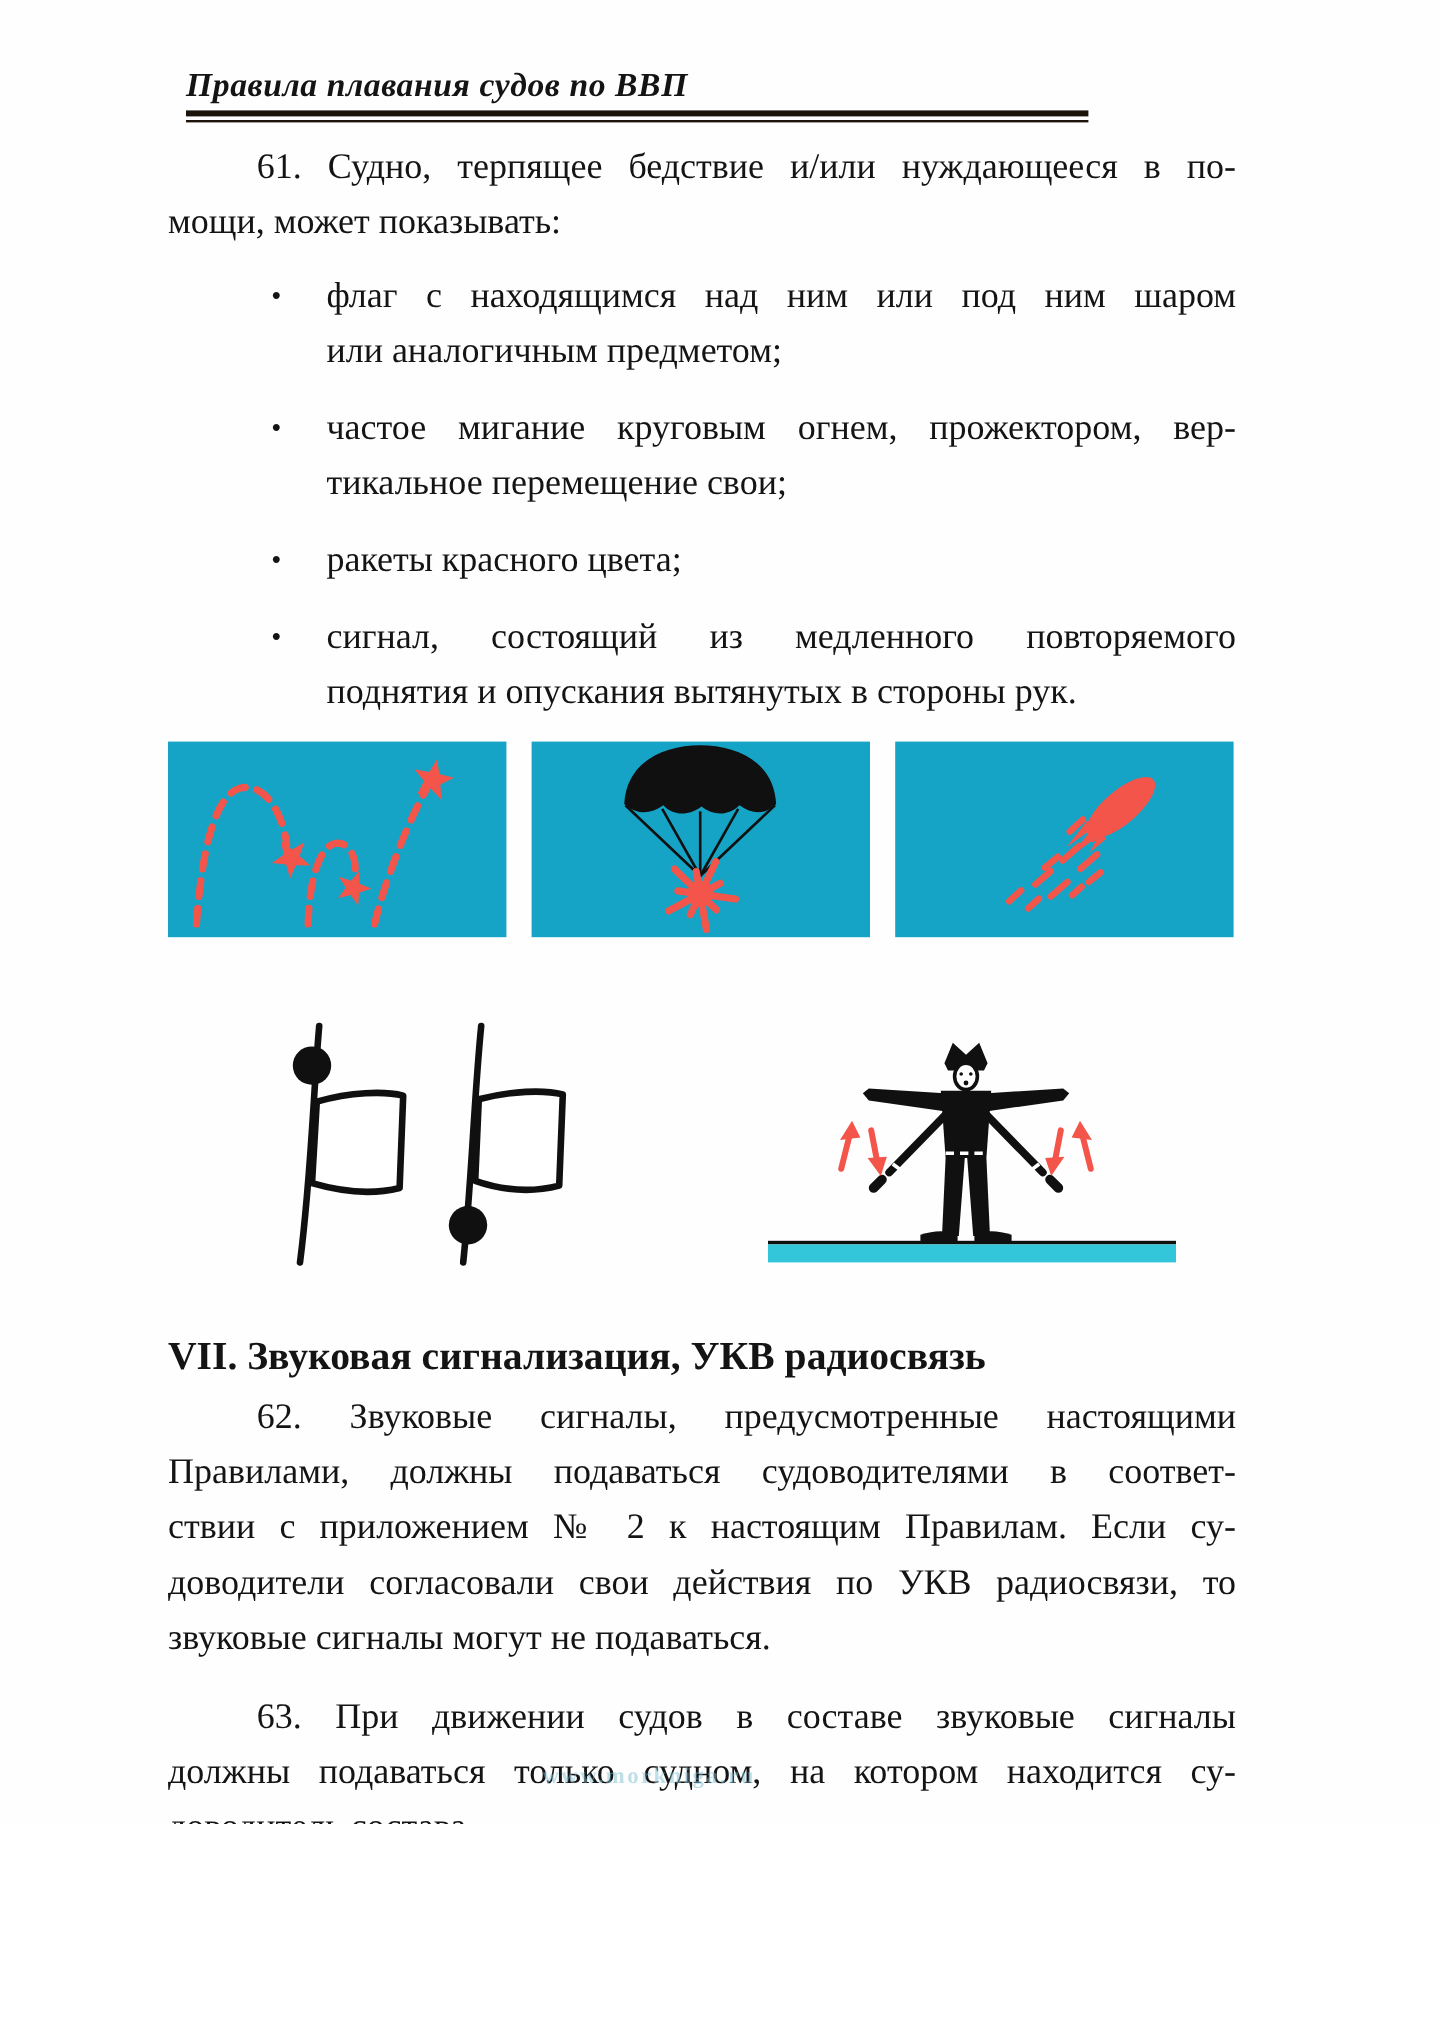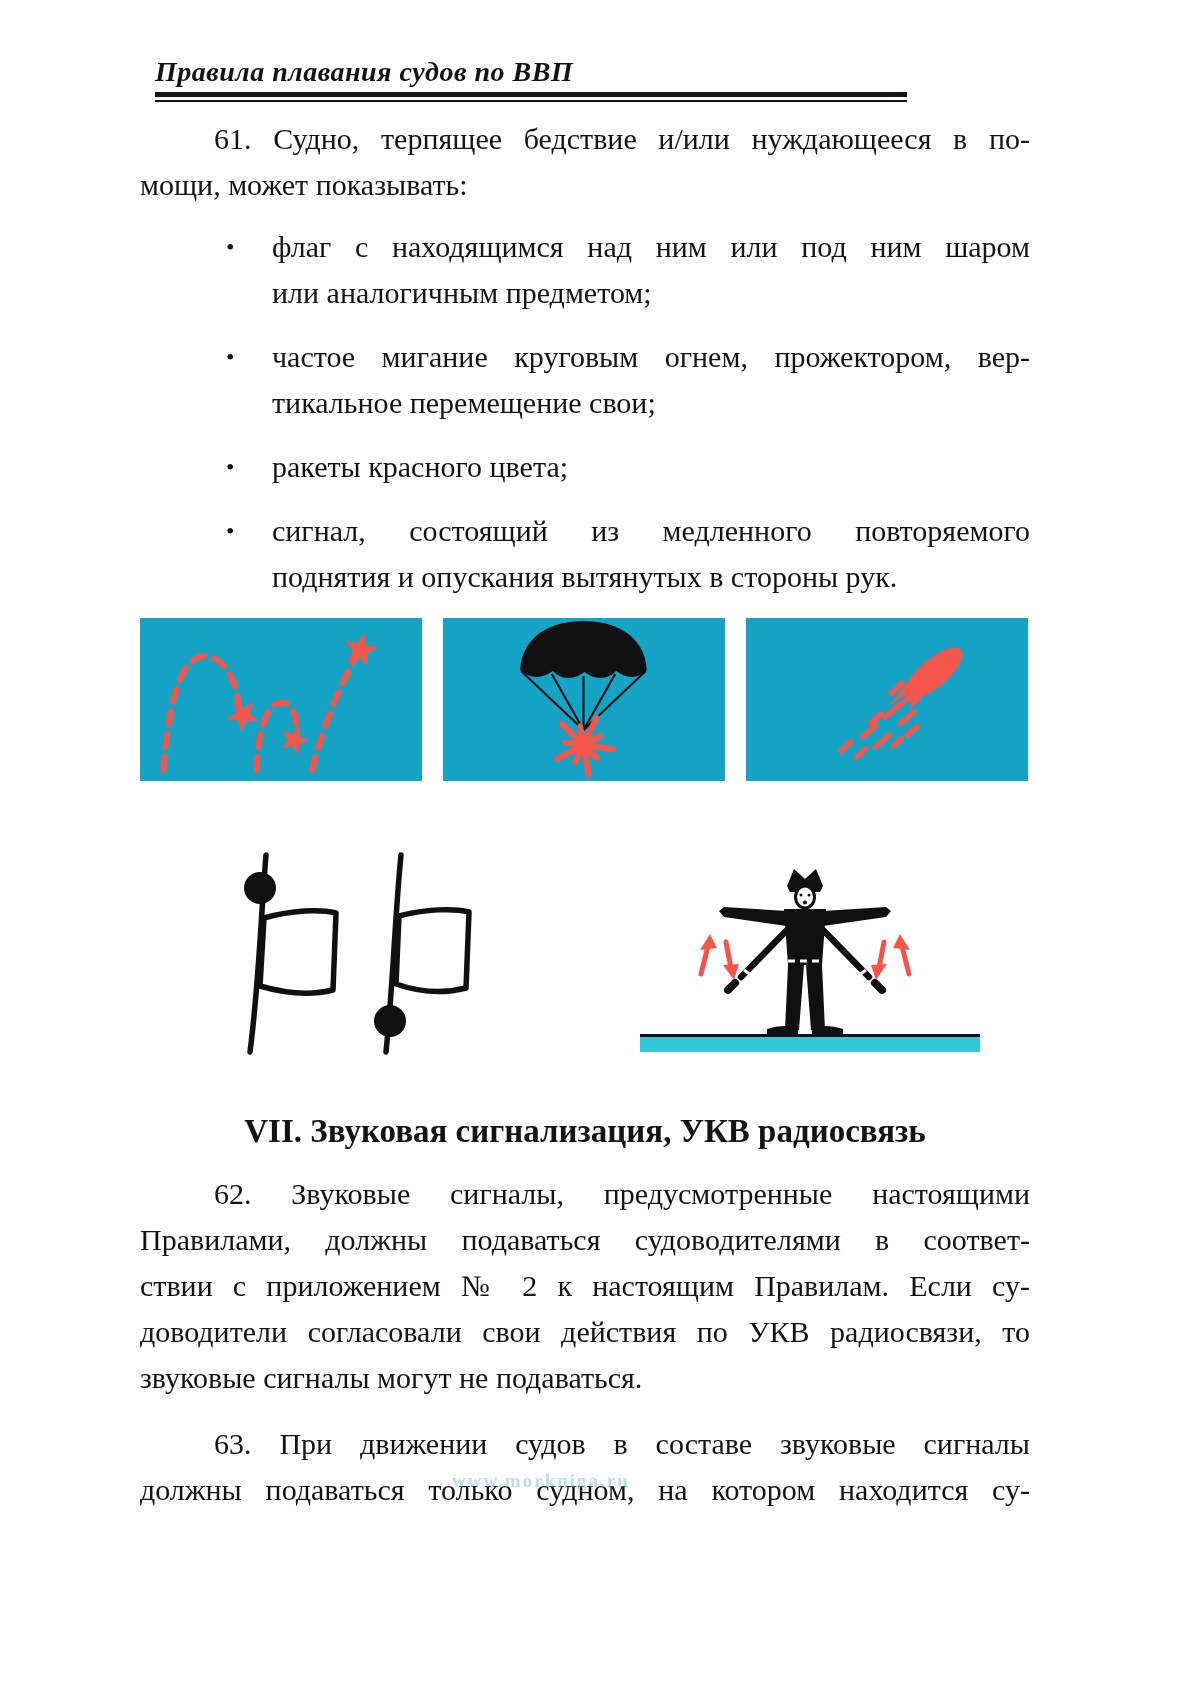--- a/index.html
+++ b/index.html
@@ -19,37 +19,37 @@
   
   .running-title{font-style:italic;font-weight:bold;font-size:28px;padding-left:15px;letter-spacing:.5px;}
   .rule-thick{height:5px;background:#1c130b;width:752px;margin:4px 0 0 15px;}
   .rule-thin{height:2px;background:#1c130b;width:752px;margin:3px 0 0 15px;}
   
   .paragraph{font-size:30px;line-height:46px;}
   .tline{text-align:justify;text-align-last:justify;}
   .tline-last{text-align-last:left;}
   .indent .tline:first-child{text-indent:74px;}
   .p61{margin-top:14px;}
-  .p62{margin-top:20px;}
+  .p62{margin-top:7px;}
   .p63{margin-top:20px;}
   
   .bullet-list{list-style:none;margin:16px 0 0 0;padding:0;}
   .bullet-item{display:flex;margin-bottom:18px;}
   .dot{flex:none;width:46px;margin-left:86px;font-size:24px;line-height:46px;}
   .bullet-text{flex:1;font-size:30px;line-height:46px;}
   
   .panel-row{display:flex;gap:21px;margin-top:10px;}
   .panel{margin:0;width:282px;height:163px;background:var(--panel-bg);}
   .panel svg{display:block;}
   
   .drawings-row{position:relative;height:266px;margin-top:12px;}
   .fig-flags{position:absolute;left:100px;top:58px;margin:0;}
   .fig-person{position:absolute;left:500px;top:71px;margin:0;}
   
-  .section-heading{margin:52px 0 0 0;text-align:center;font-size:33px;font-weight:bold;line-height:40px;}
+  .section-heading{margin:52px 0 0 0;font-size:33px;font-weight:bold;line-height:40px;}
   .watermark{
     position:absolute;left:452px;top:1470px;font-family:Liberation Serif, serif;
     font-size:19px;letter-spacing:2px;color:var(--watermark);opacity:.5;font-weight:bold;
   }
   .page-number{position:absolute;left:148px;top:1558px;font-size:31px;font-weight:bold;margin-left:30px;}
   
   .c-red{fill:var(--signal-red);}
   .s-red{stroke:var(--signal-red);}
   .c-ink{fill:#101010;}
   .s-ink{stroke:#101010;}

